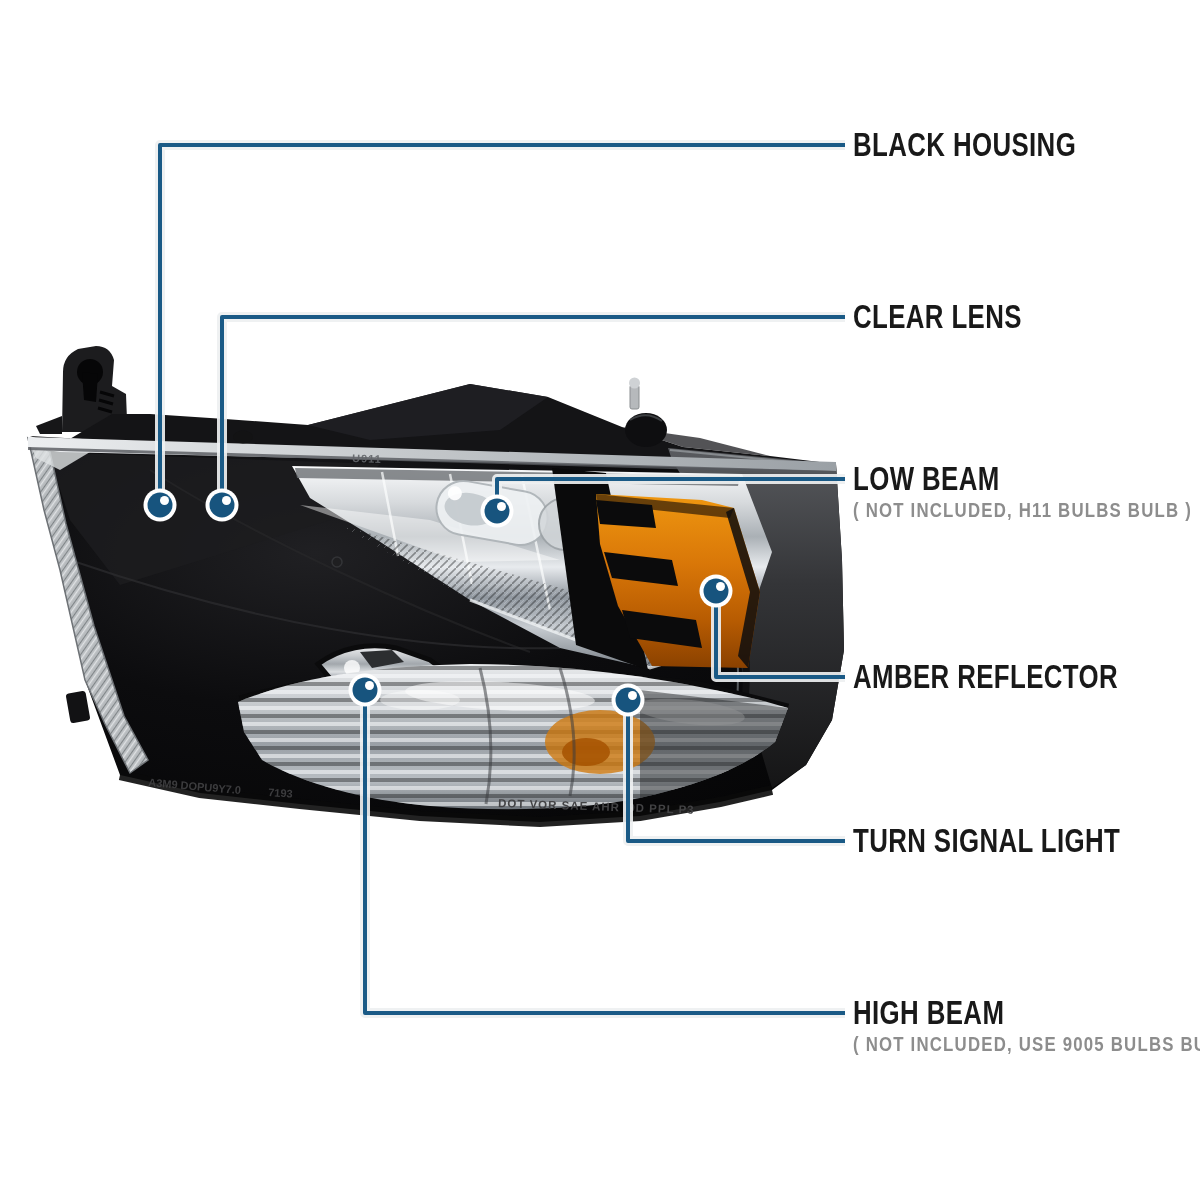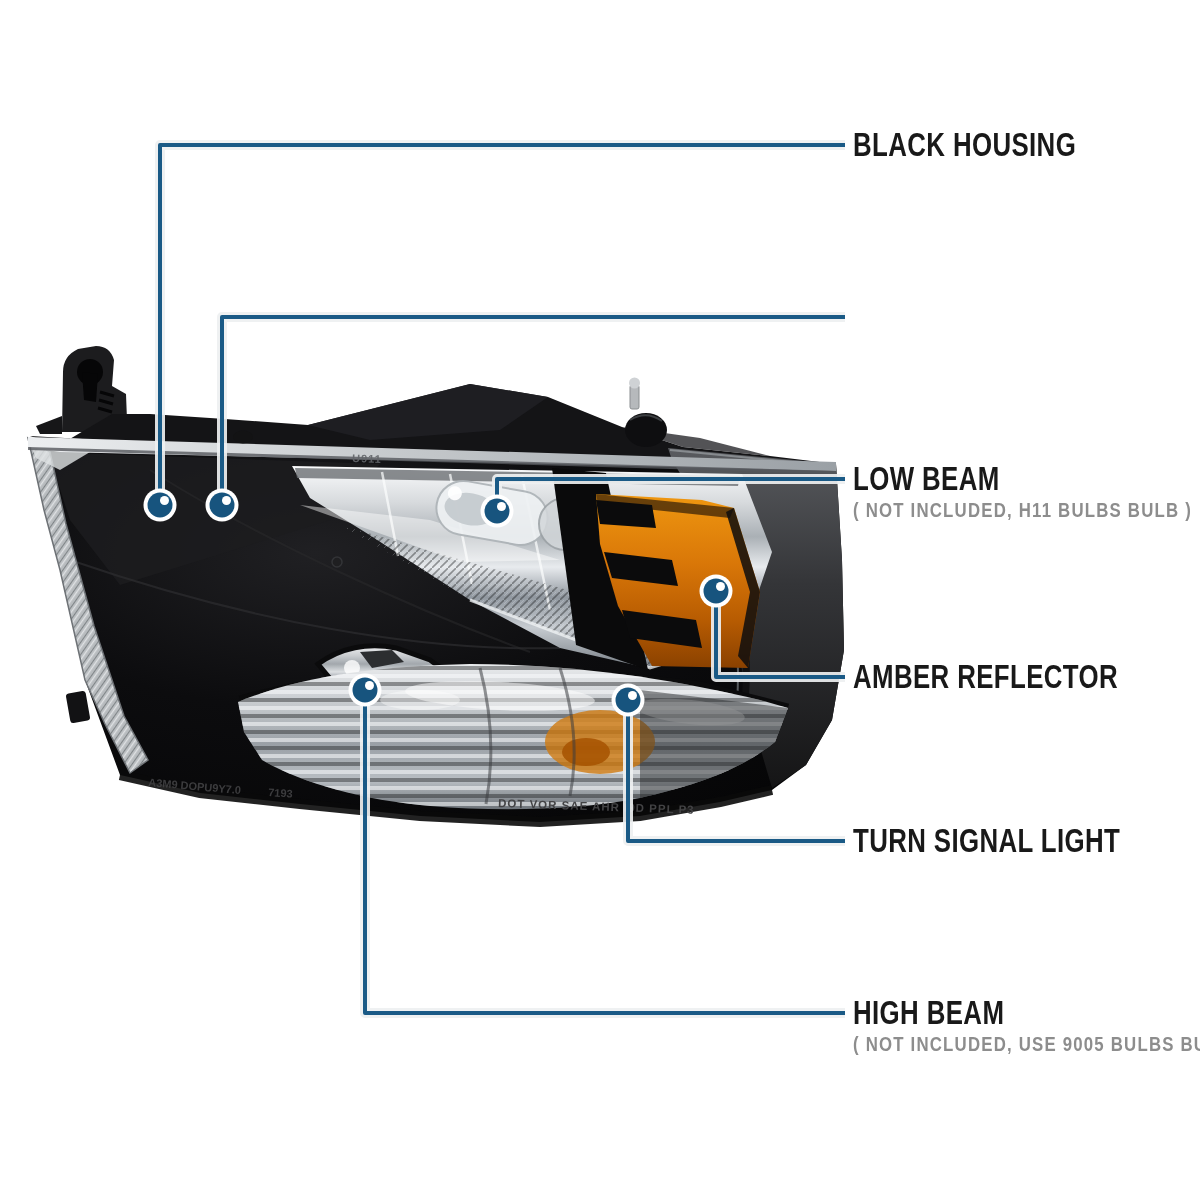--- a/index.html
+++ b/index.html
@@ -222,20 +222,23 @@
           <circle cx="365" cy="690" r="12.5" fill="#17547e"></circle>
           <circle cx="369.5" cy="685.5" r="4.5" fill="#ffffff"></circle>
         </g>
       </g>
 </svg>
 
 <div id="labels">
       <div class="callout-label" style="left: 853px; top: 127px;">
         <div class="t">BLACK HOUSING</div>
       </div>
+      <div class="callout-label" style="left: 853px; top: 299px;">
+        <div class="t">CLEAR LENS</div>
+      </div>
       <div class="callout-label" style="left: 853px; top: 461px;">
         <div class="t">LOW BEAM</div>
         <div class="s">( NOT INCLUDED, H11 BULBS BULB )</div>
       </div>
       <div class="callout-label" style="left: 853px; top: 659px;">
         <div class="t">AMBER REFLECTOR</div>
       </div>
       <div class="callout-label" style="left: 853px; top: 823px;">
         <div class="t">TURN SIGNAL LIGHT</div>
       </div>

